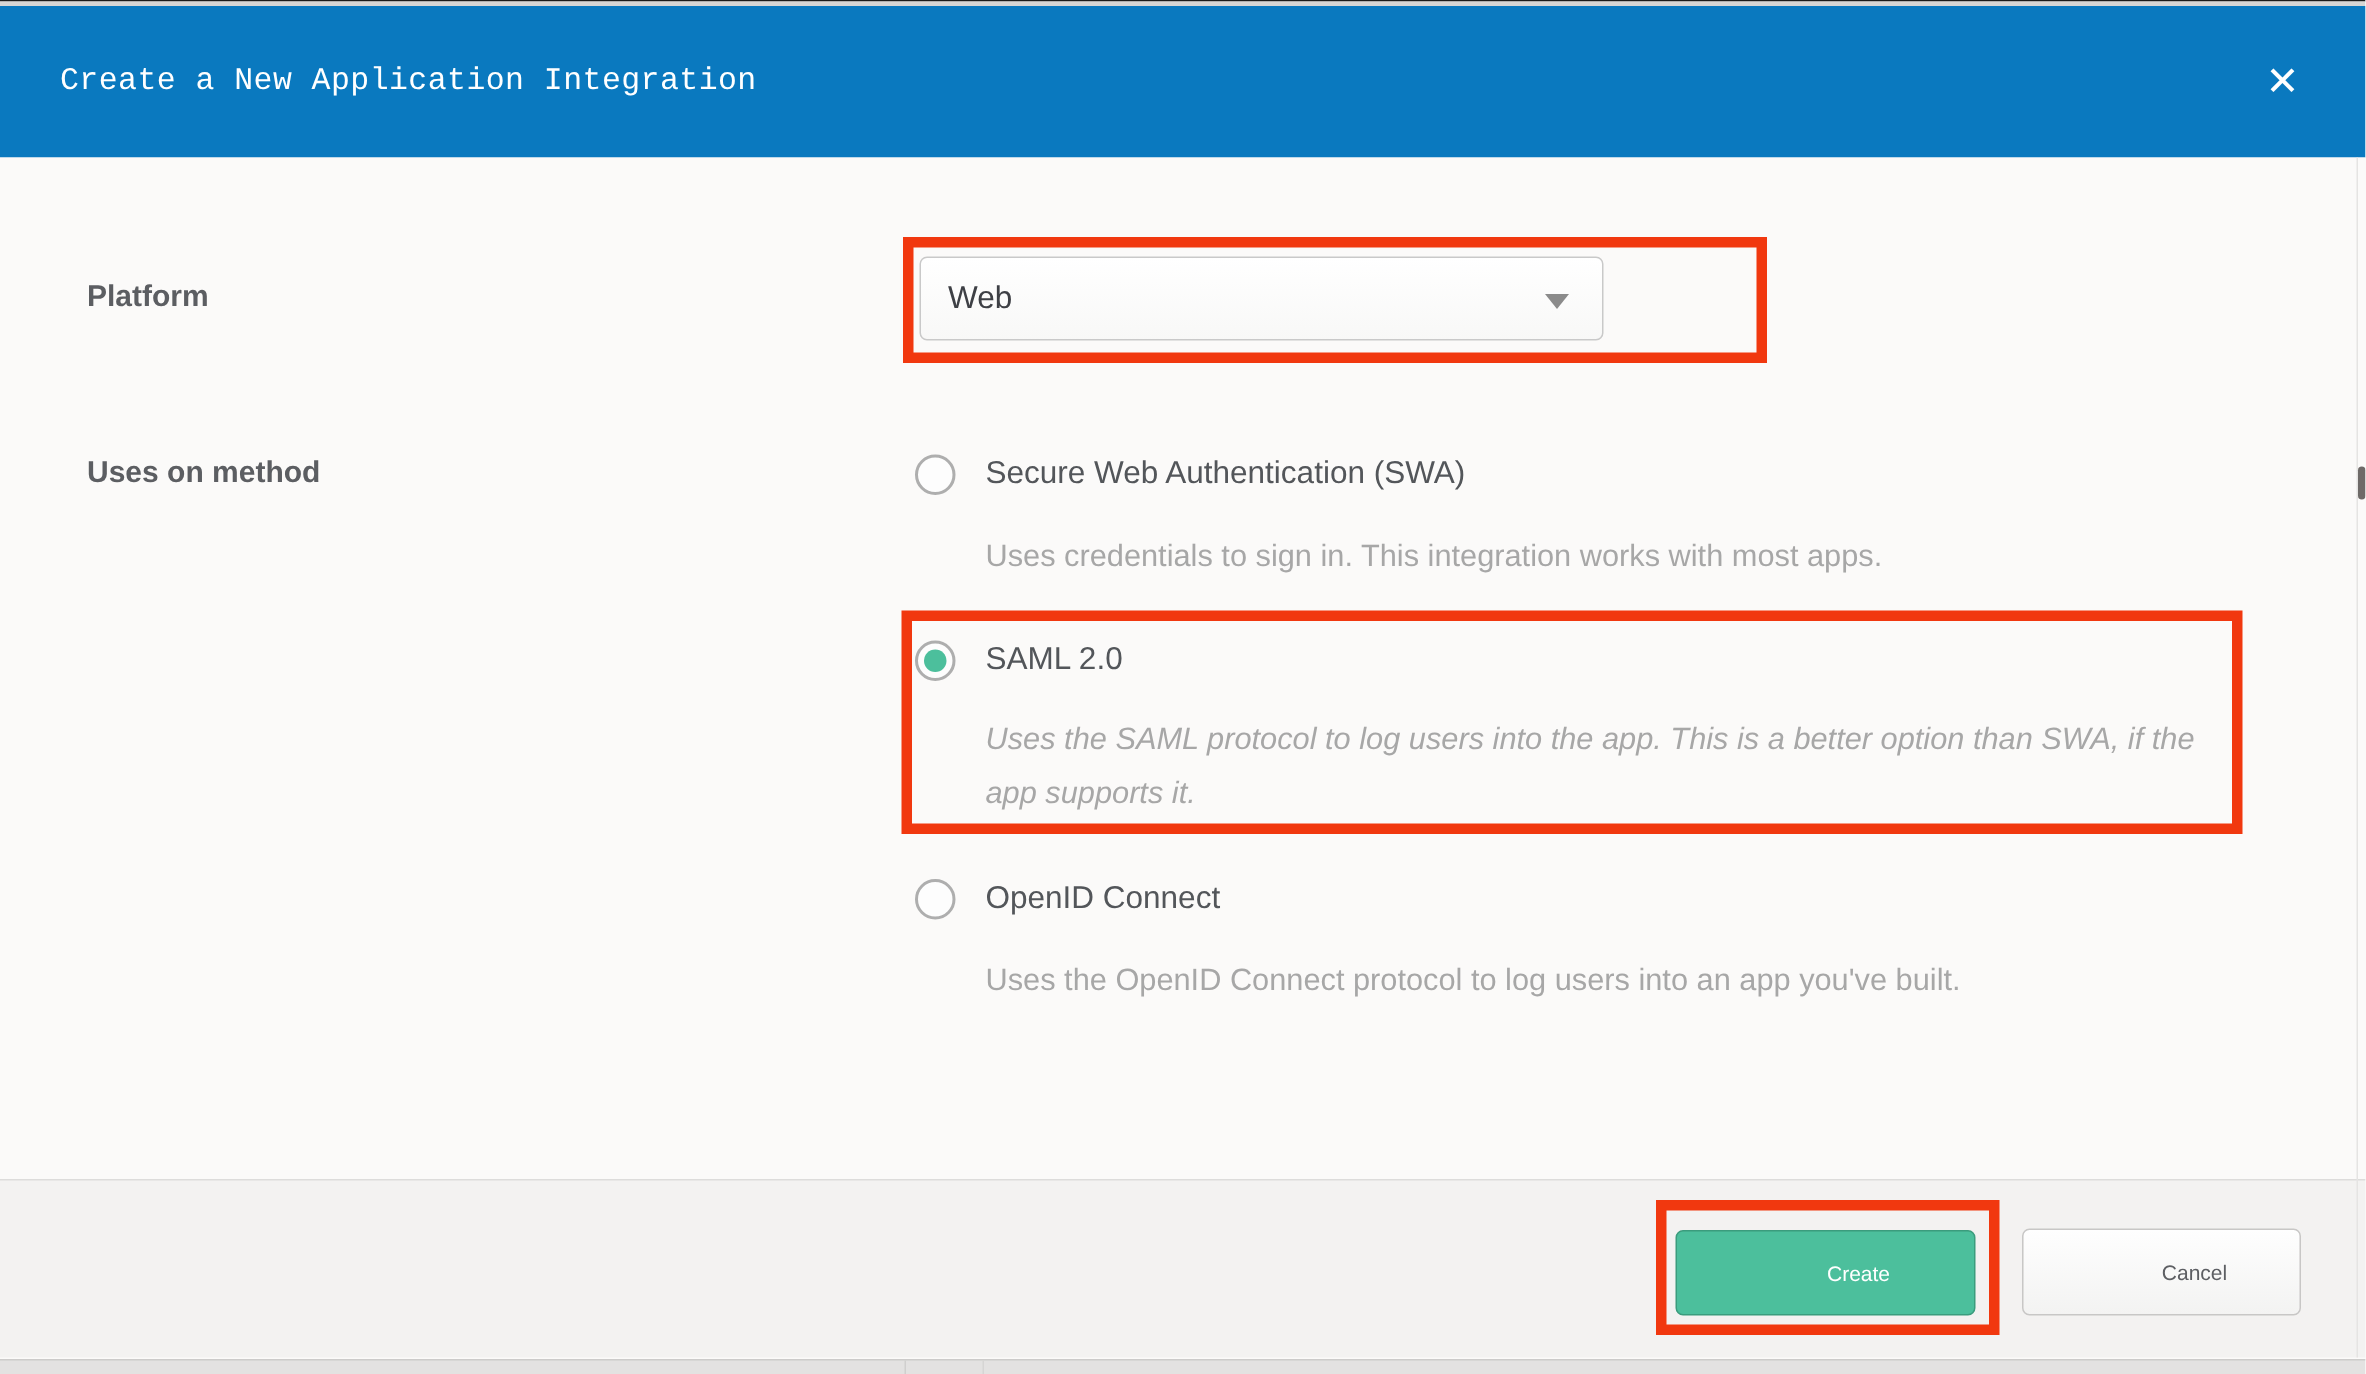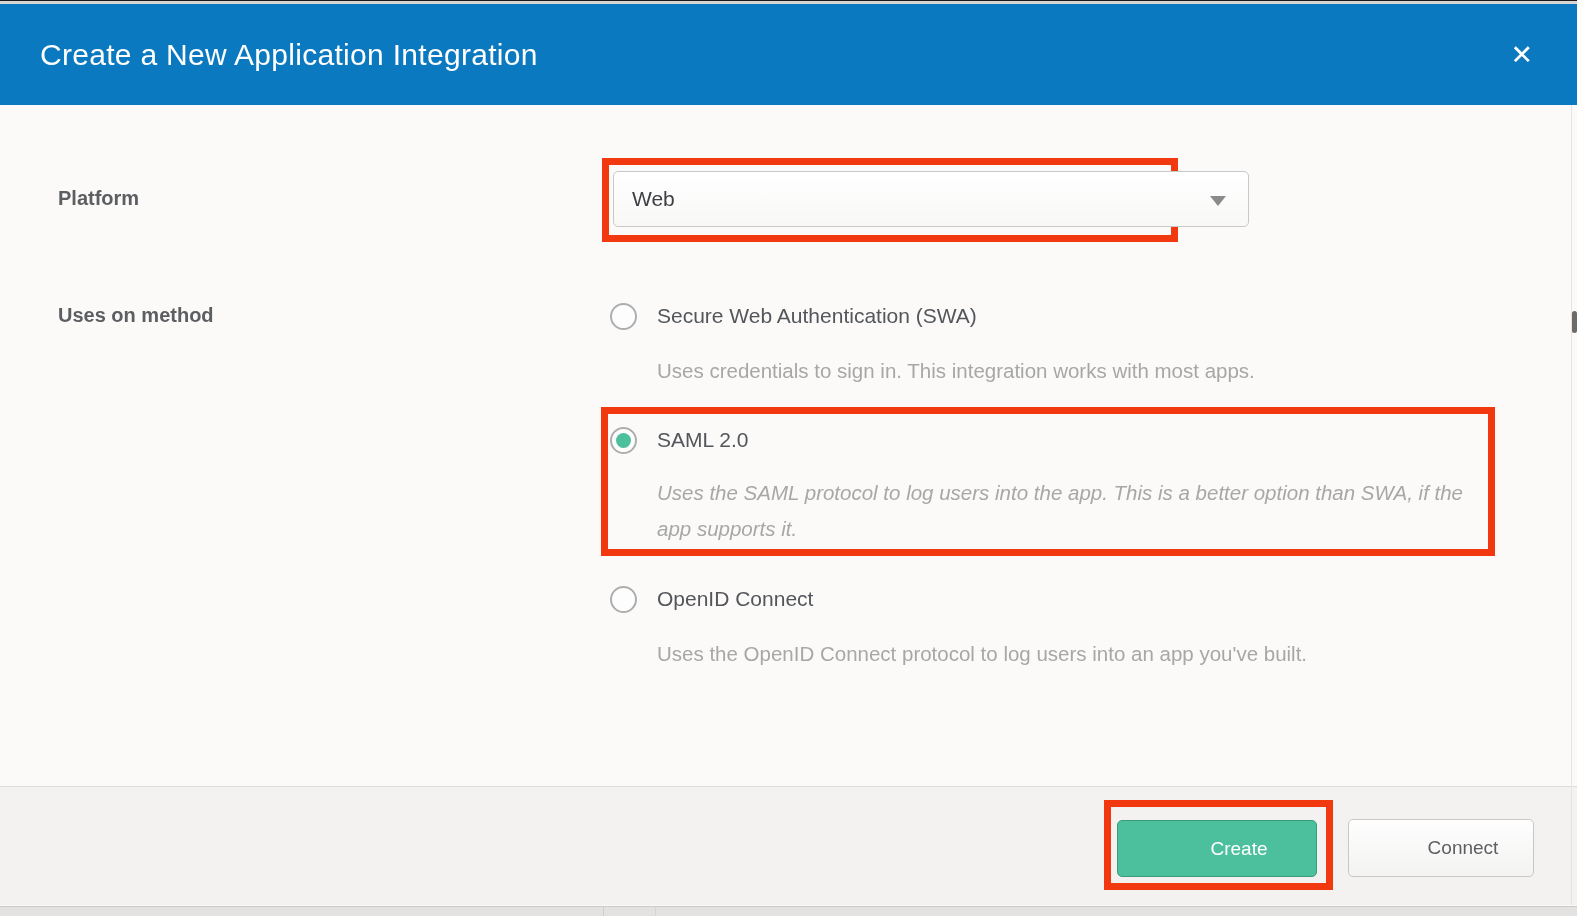--- a/index.html
+++ b/index.html
@@ -18,23 +18,24 @@
 
   
   .modal-header {
     left:0; top:4px; width:1577px; height:101px;
     background:#0a79bf;
     display:flex; align-items:center;
   }
   .modal-title {
     margin-left:40px;
     color:#ffffff;
-    font-size:30px;
+    font-size:21px;
     font-weight:400;
     letter-spacing:0.3px;
+    font-family:Liberation Mono, monospace;
   }
   .close-btn {
     position:absolute; right:44px; top:50%;
     transform:translateY(-50%);
     color:#ffffff; font-size:27px; font-weight:700;
     cursor:pointer; line-height:1;
   }
 
   
   .modal-body { left:0; top:105px; width:1577px; height:681px; background:#fbfaf9; }
@@ -46,21 +47,21 @@
   .label-signon   { left:58px; top:304px; }
 
   
   .annotation { border:7px solid #f1380f; }
   .anno-dropdown { left:602px; top:158px; width:576px; height:84px; }
   .anno-saml     { left:601px; top:407px; width:894px; height:149px; }
   .anno-create   { left:1104px; top:800px; width:229px; height:90px; }
 
   
   .dropdown {
-    left:613px; top:171px; width:636px; height:56px;
+    left:613px; top:171px; width:456px; height:56px;
     background:linear-gradient(180deg, #ffffff 0%, #f8f8f7 100%);
     border:1px solid #c9c9c9; border-radius:5px;
     display:flex; align-items:center;
     cursor:pointer;
   }
   .dropdown-value {
     margin-left:18px; color:#3e4045; font-size:21px;
   }
   .dropdown-caret {
     position:absolute; right:22px; top:24px;
@@ -101,21 +102,21 @@
   .opt-desc-3 { left:657px; top:636px; }
 
   
   .modal-footer {
     left:0; top:786px; width:1577px; height:119px;
     background:#f3f2f1; border-top:1px solid #dddcdb;
   }
   .btn {
     position:absolute;
     display:flex; align-items:center; justify-content:center;
-    font-size:19px; border-radius:5px; cursor:pointer;padding-left:44px;
+    font-size:14px; border-radius:5px; cursor:pointer;padding-left:44px;
   }
   .btn-create {
     left:1117px; top:820px; width:200px; height:57px;
     background:#4cbf9c; border:1px solid #3b9c7d; color:#ffffff;
   }
   .btn-cancel {
     left:1348px; top:819px; width:186px; height:58px;
     background:linear-gradient(180deg,#fefefe 0%,#f3f3f2 100%);
     border:1px solid #c8c7c6; color:#5d5f63;
   }
@@ -163,20 +164,20 @@
 <div class="abs option-label opt-label-2">SAML 2.0</div>
 <div class="abs option-desc opt-desc-2">Uses the SAML protocol to log users into the app. This is a better option than SWA, if the app supports it.</div>
 
 <div class="abs radio-circle radio-3"></div>
 <div class="abs option-label opt-label-3">OpenID Connect</div>
 <div class="abs option-desc opt-desc-3">Uses the OpenID Connect protocol to log users into an app you've built.</div>
 
 <div class="abs modal-footer"></div>
 <div class="abs annotation anno-create"></div>
 <div class="btn btn-create">Create</div>
-<div class="btn btn-cancel">Connect</div>
+<div class="btn btn-cancel">Cancel</div>
 
 <div class="abs bottom-strip"></div>
 <div class="abs strip-line-1"></div>
 <div class="abs strip-line-2"></div>
 
 <div class="abs scroll-track"></div>
 <div class="abs scroll-thumb"></div>
 
 </body></html>

